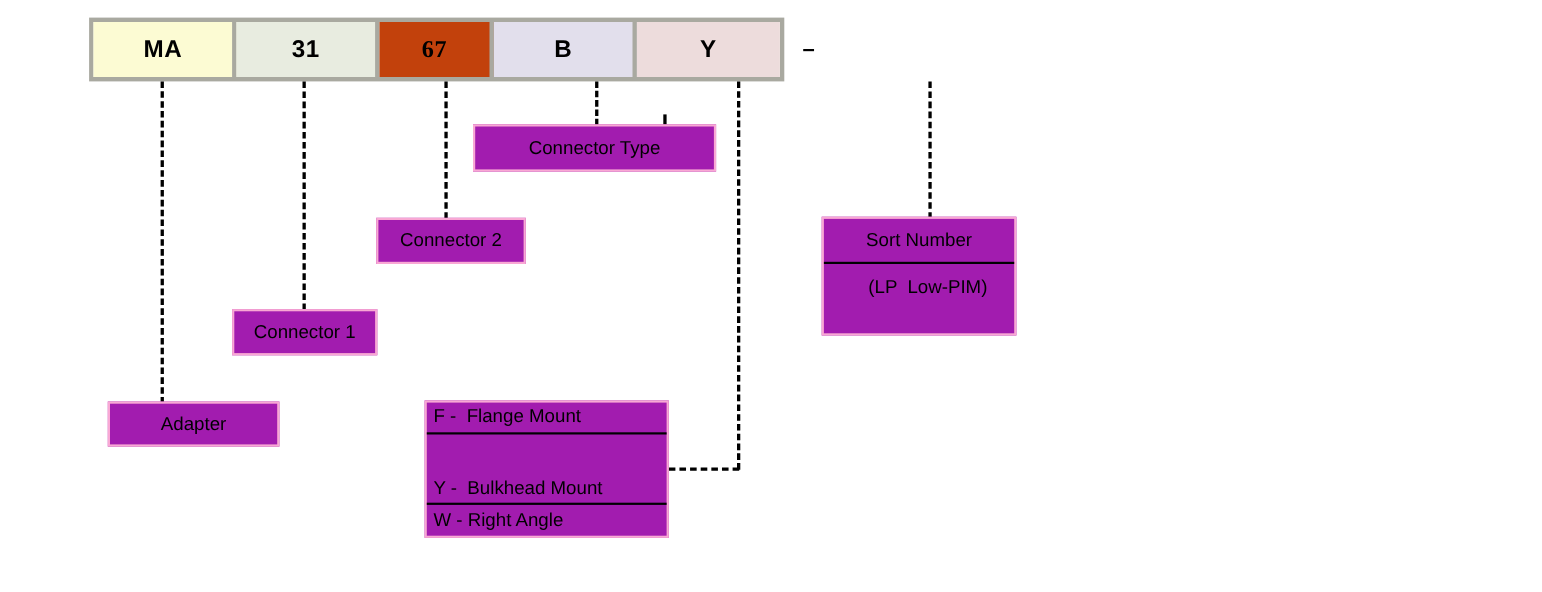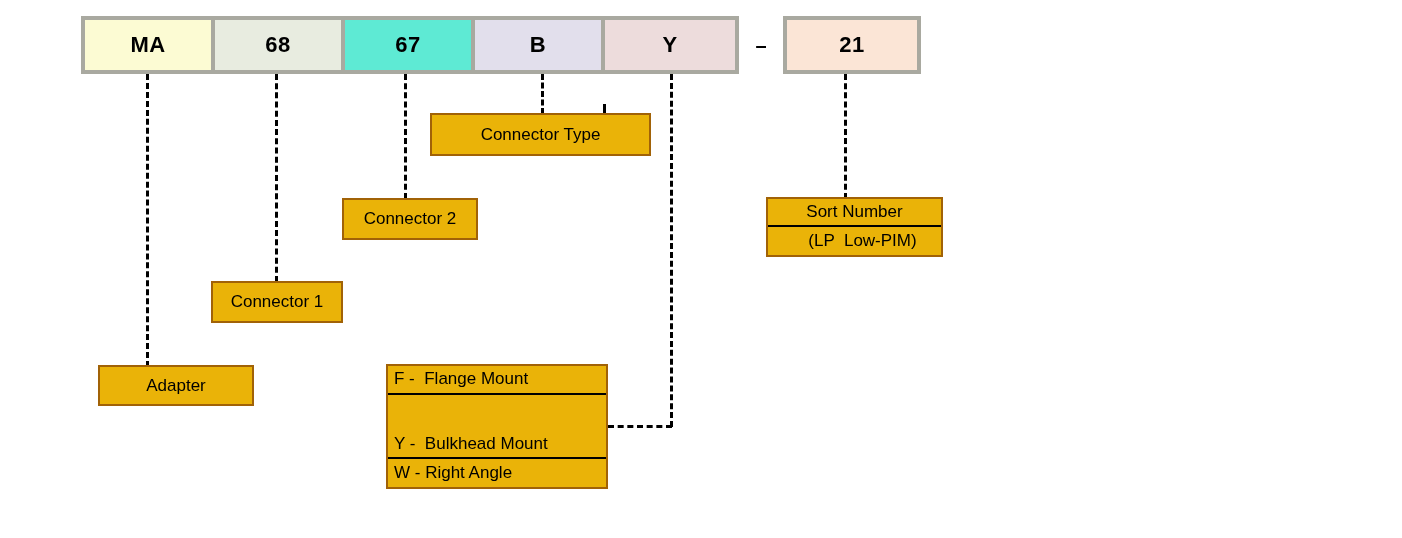--- a/index.html
+++ b/index.html
@@ -49,23 +49,23 @@
     display: flex;
     align-items: center;
     justify-content: center;
     font-size: 20px;
     font-weight: bold;
   }
 
   
   .callout {
     position: absolute;
-    border: 2px solid #a16207;
+    border: 2px solid #f9a8d4;
     box-sizing: border-box;
-    background: #eab308;
+    background: #a21caf;
     display: flex;
     flex-direction: column;
     text-align: center;
   }
   .callout-row {
     display: flex;
     align-items: center;
     box-sizing: border-box;
     border-bottom: 2px solid #000000;
     font-size: 17px;
@@ -92,31 +92,28 @@
     border-left: 3px solid #000000;
   }
 </style>
 </head>
 <body>
 
 <div id="part-number-bar">
 
   <div class="pn-group">
     <div class="pn-cell" style="width:130px;background:#fcfbd3;">MA</div>
-    <div class="pn-cell" style="width:130px;background:#e8ece0;">68</div>
-    <div class="pn-cell" style="width:130px;background:#5eead4;">67</div>
+    <div class="pn-cell" style="width:130px;background:#e8ece0;">31</div>
+    <div class="pn-cell" style="width:104px;background:#c2410c;font-family:Liberation Serif, serif;">67</div>
     <div class="pn-cell" style="width:130px;background:#e2dfec;">B</div>
     <div class="pn-cell" style="width:130px;background:#eddcdc;">Y</div>
   </div>
 
   <div id="pn-separator">–</div>
 
-  <div class="pn-group">
-    <div class="pn-cell" style="width:130px;background:#fbe5d6;">21</div>
-  </div>
 </div>
 
 <div class="leader-v" style="left:146px; top:74px; height:293px;"></div>
 
 <div class="leader-v" style="left:275px; top:74px; height:208px;"></div>
 
 <div class="leader-v" style="left:404px; top:74px; height:125px;"></div>
 
 <div class="leader-v" style="left:541px; top:74px; height:40px;"></div>
 
@@ -125,21 +122,21 @@
 <div class="leader-v" style="left:670px; top:74px; height:353px;"></div>
 
 <div class="leader-h" style="left:608px; top:425px; width:64px;"></div>
 
 <div class="leader-v" style="left:844px; top:74px; height:125px;"></div>
 
 <div class="callout" style="left:430px; top:113px; width:221px; height:43px;">
   <div class="callout-row center" style="height:100%;">Connector Type</div>
 </div>
 
-<div class="callout" style="left:766px; top:197px; width:177px; height:60px;">
+<div class="callout" style="left:747px; top:197px; width:177px; height:108px;">
   <div class="callout-row center" style="height:41px;">Sort Number</div>
   <div class="callout-row center" style="height:41px;padding-left:16px;">(LP  Low-PIM)</div>
 </div>
 
 <div class="callout" style="left:342px; top:198px; width:136px; height:42px;">
   <div class="callout-row center" style="height:100%;">Connector 2</div>
 </div>
 
 <div class="callout" style="left:211px; top:281px; width:132px; height:42px;">
   <div class="callout-row center" style="height:100%;">Connector 1</div>

